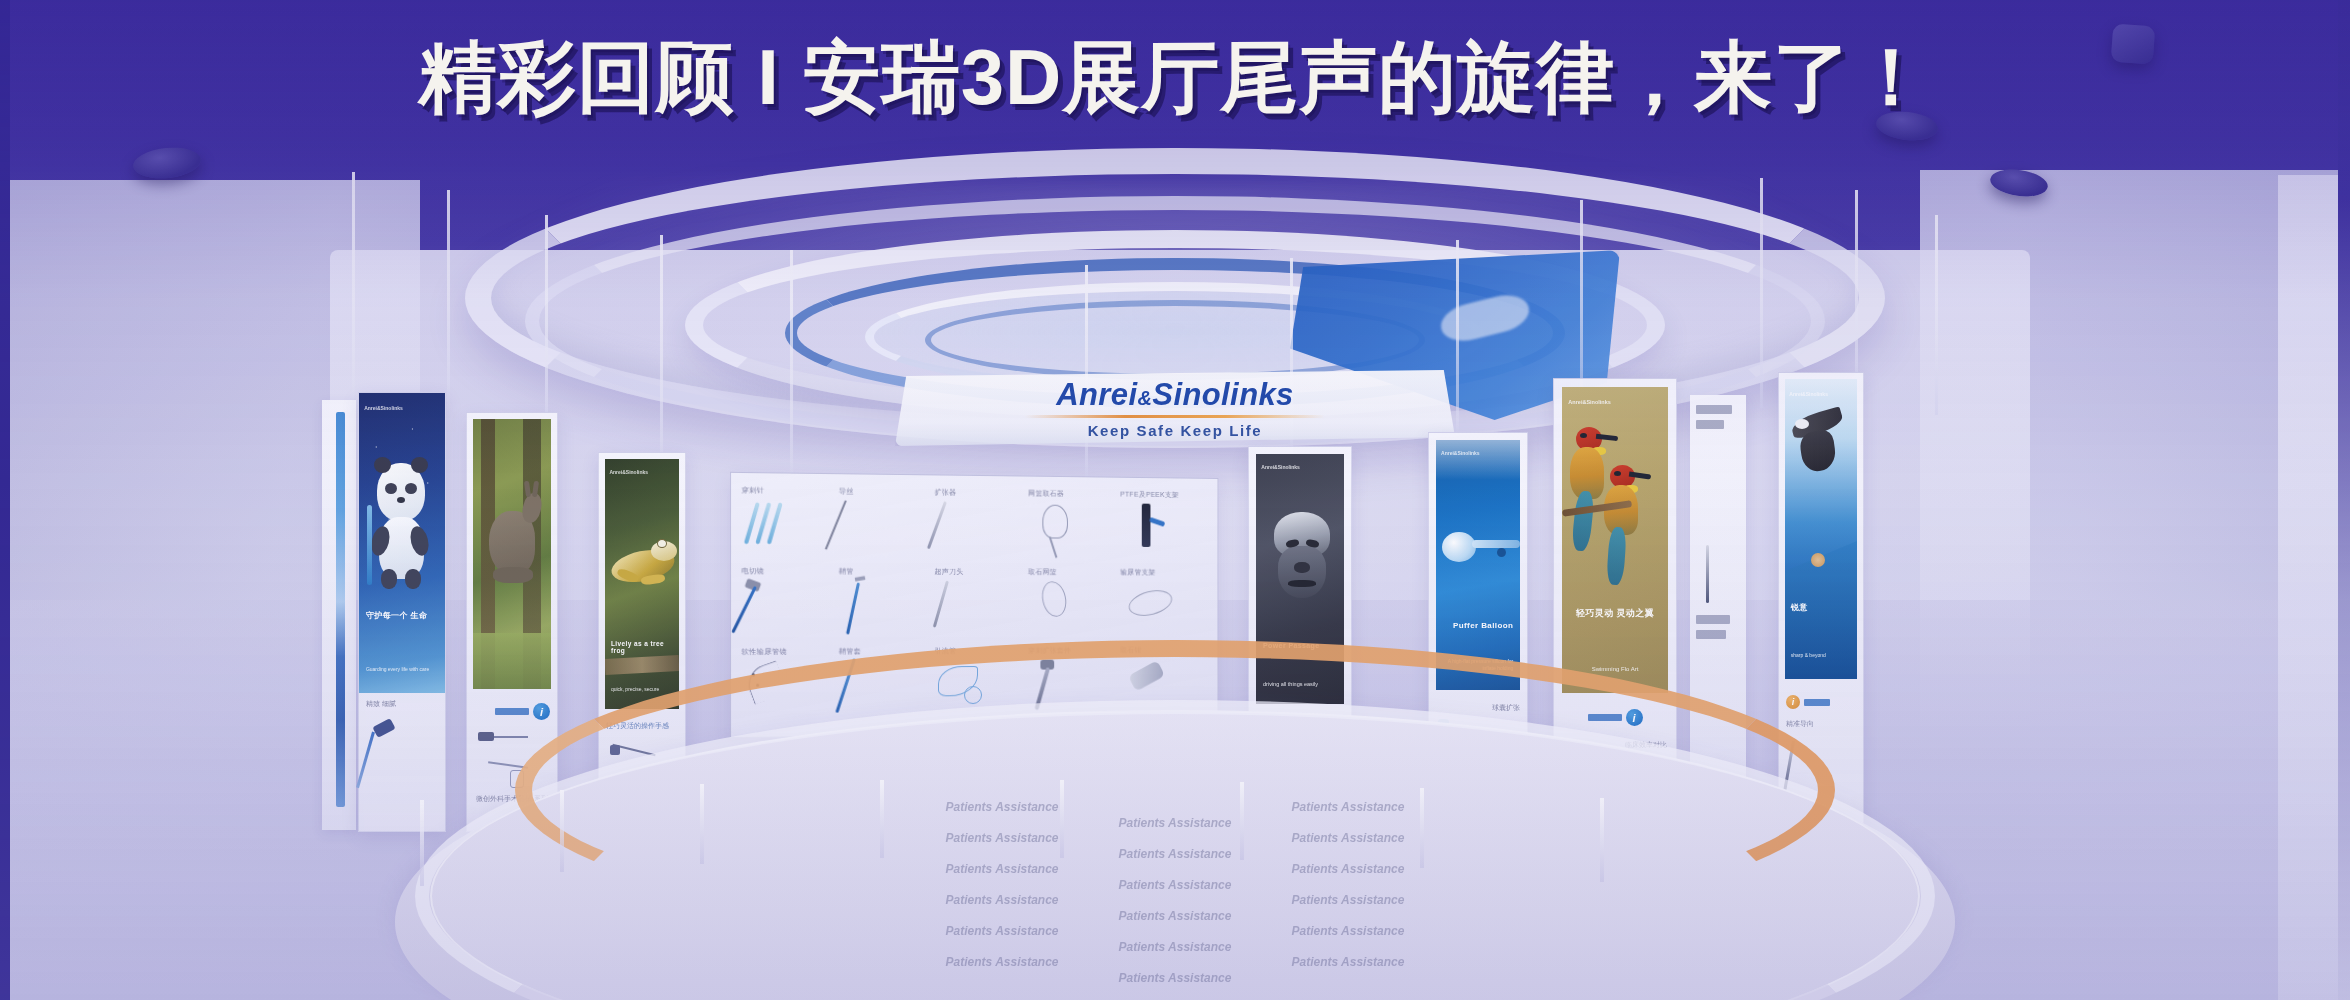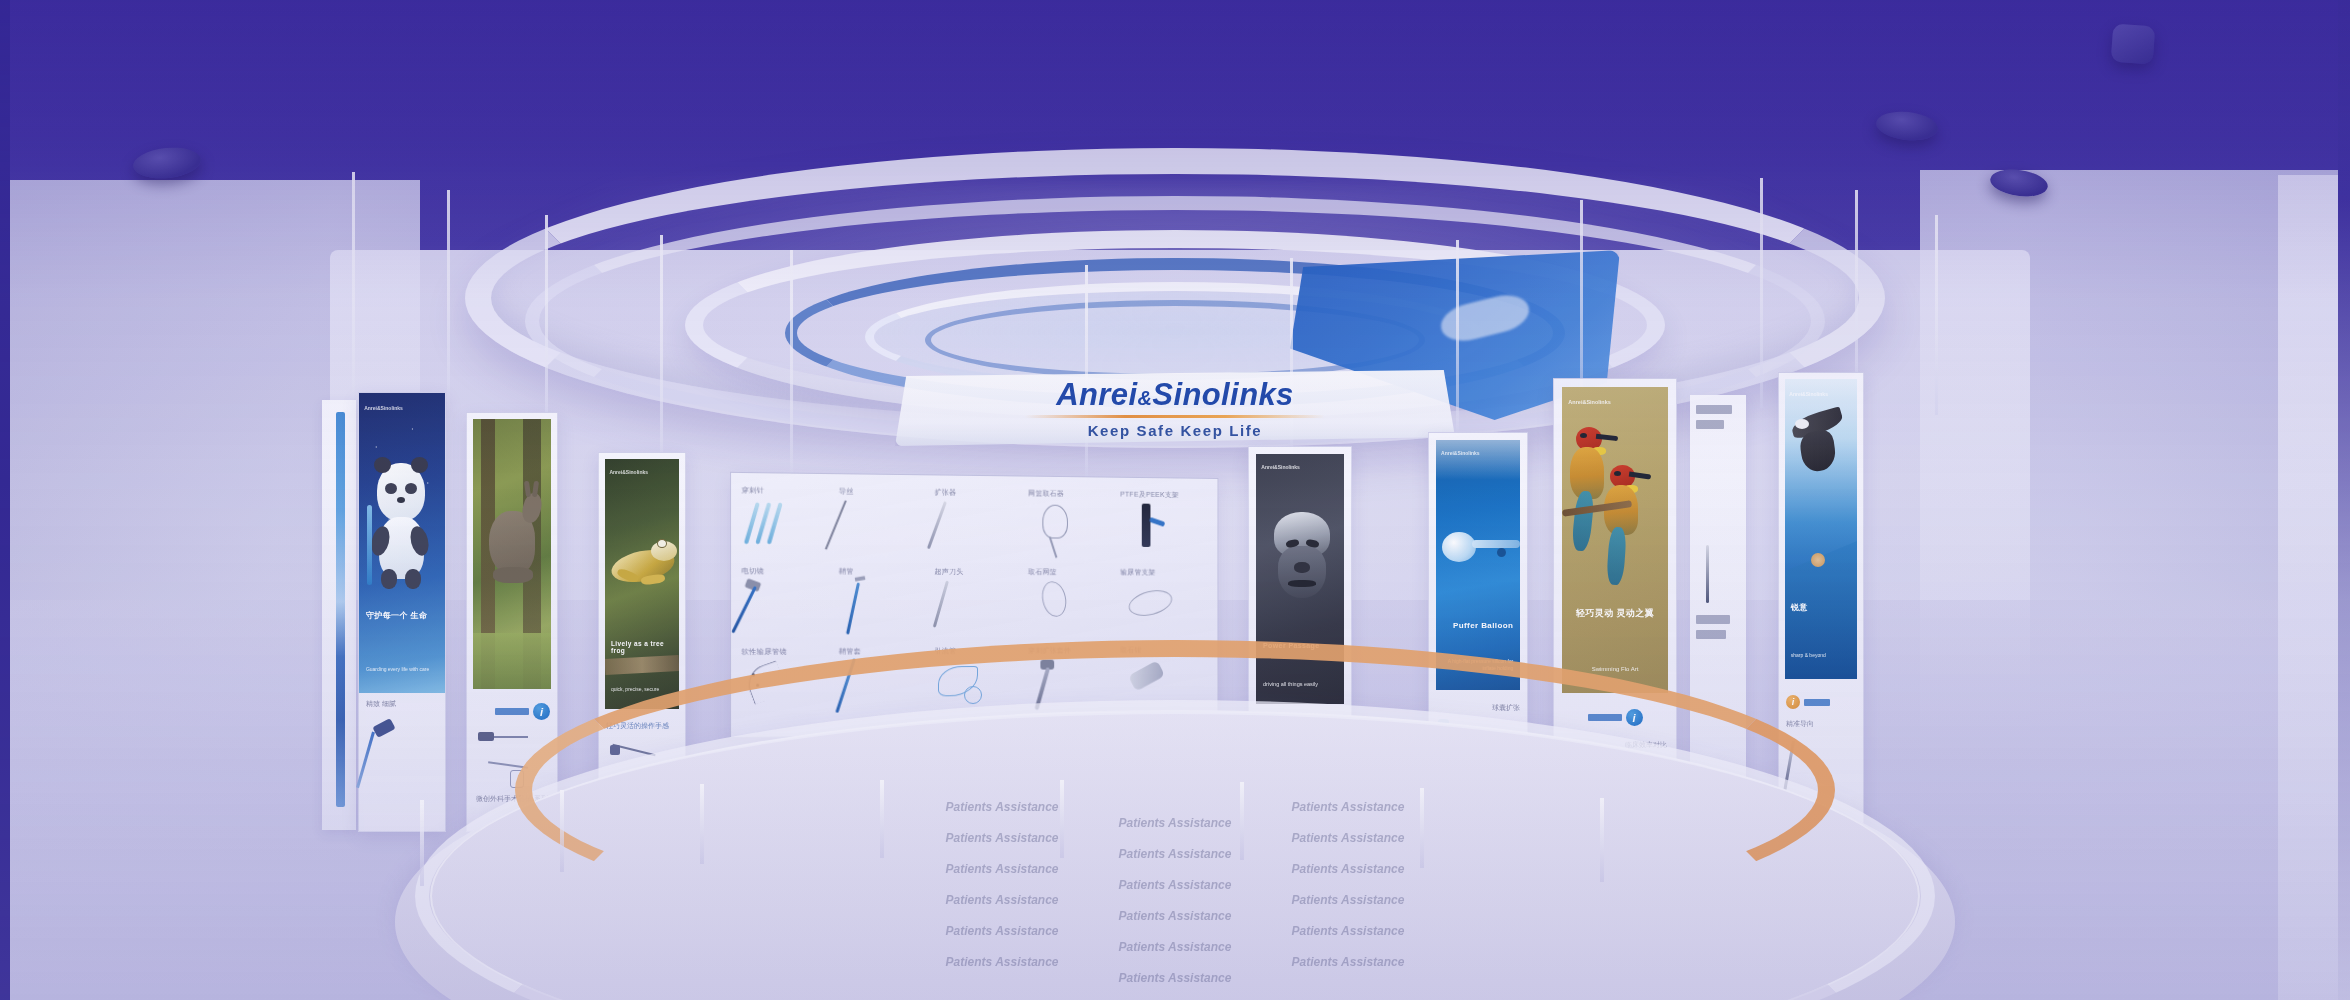--- a/index.html
+++ b/index.html
@@ -608,14 +608,15 @@
   <div class="post" style="left:1240px;top:782px;height:78px;"></div>
   <div class="post" style="left:1420px;top:788px;height:80px;"></div>
   <div class="post" style="left:1600px;top:798px;height:84px;"></div>
 
   <div class="right-strip"></div>
   <div class="edge-left"></div>
   <div class="edge-right"></div>
 
   <div class="glass-overlay"></div>
 
+  <div class="title">精彩回顾 I 安瑞3D展厅尾声的旋律，来了！</div>
 
 </div>
 
 </body></html>

